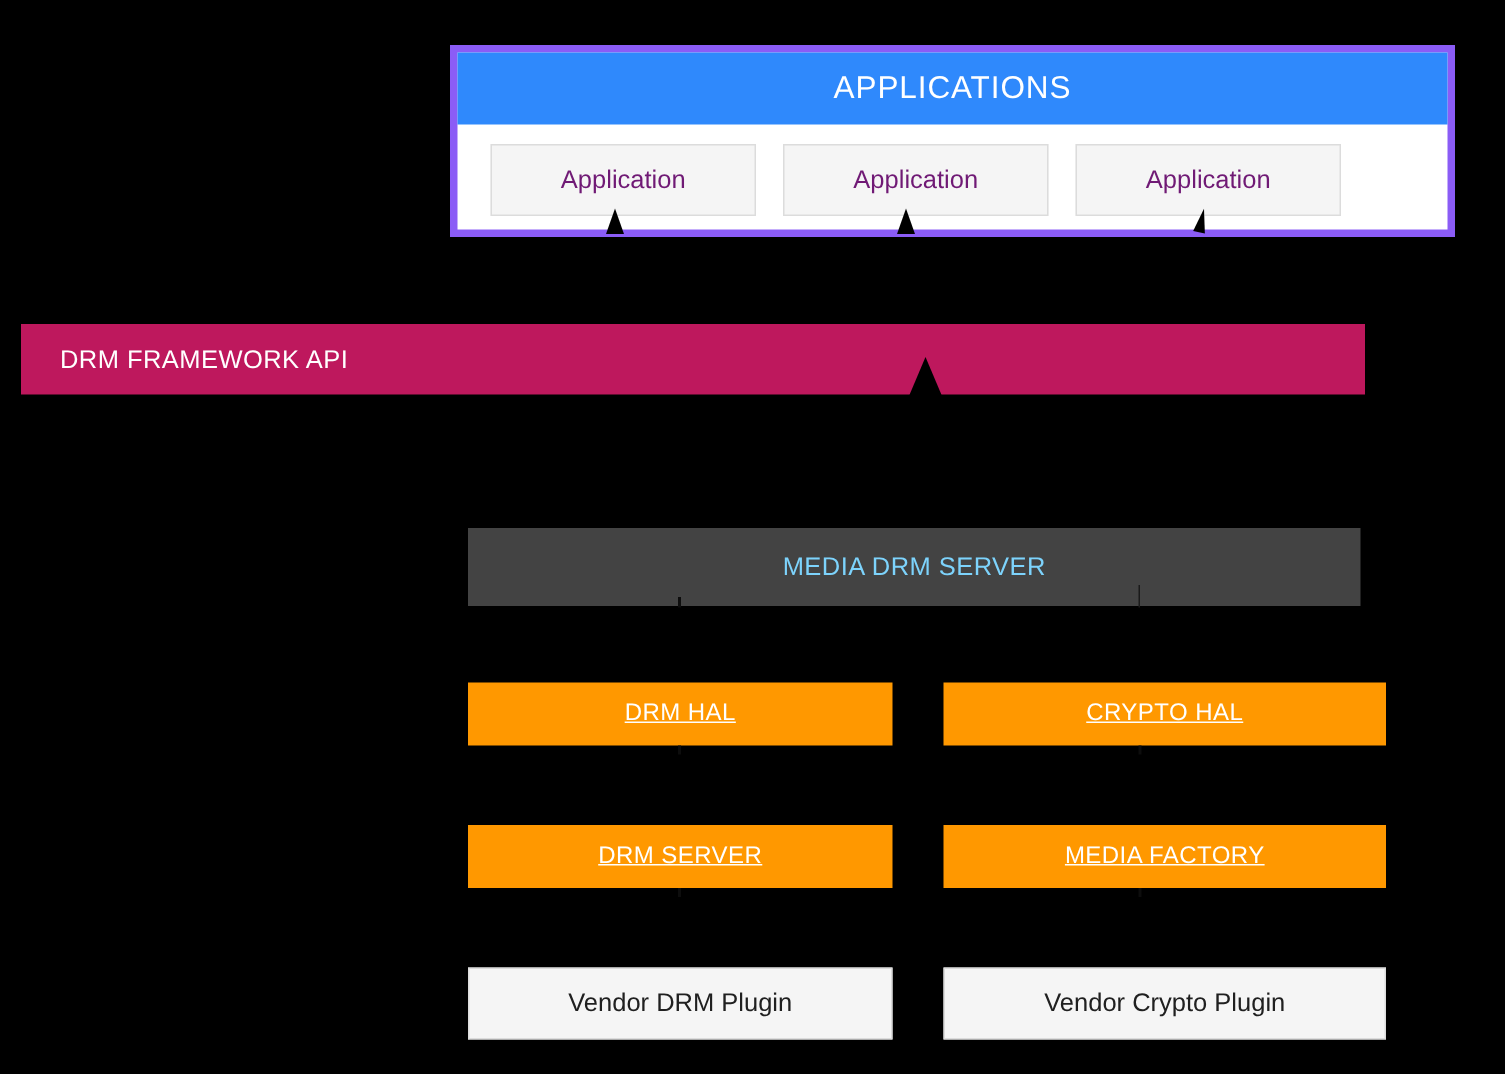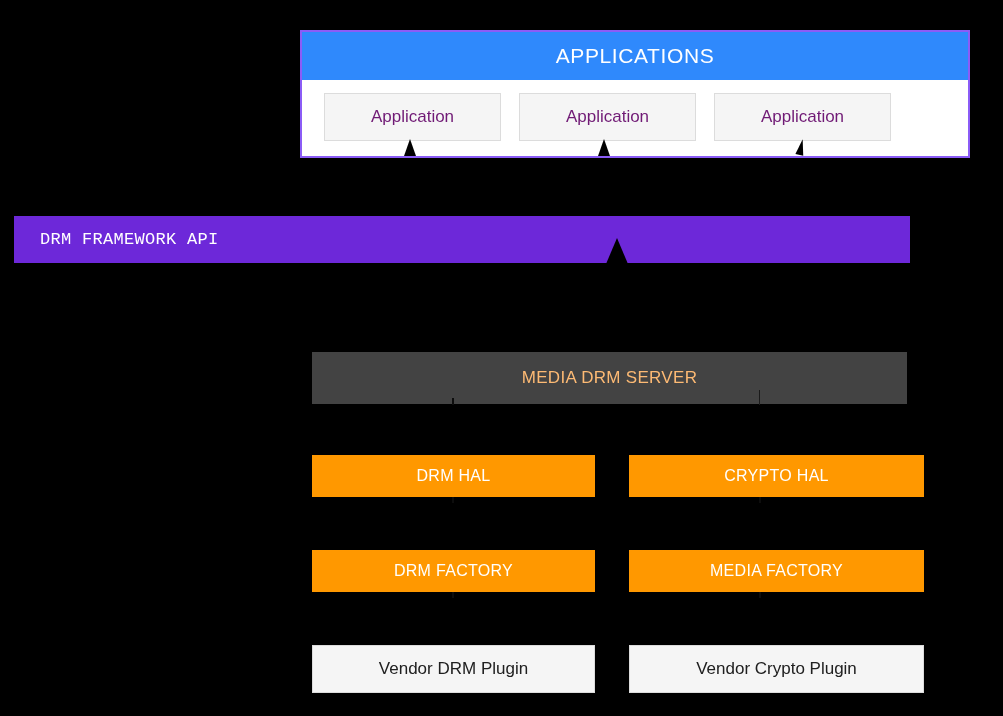--- a/index.html
+++ b/index.html
@@ -20,21 +20,21 @@
   }
 
   
   .apps-group {
     position: absolute;
     left: 300px;
     top: 30px;
     width: 670px;
     height: 128px;
     background: #ffffff;
-    border: 2px solid #8b5cf6;
+    border: 5px solid #8b5cf6;
     box-sizing: border-box;
   }
   .apps-header {
     position: absolute;
     left: 0;
     top: 0;
     width: 100%;
     height: 48px;
     background: #2f89fc;
     color: #ffffff;
@@ -62,23 +62,22 @@
   .app-box.a2 { left: 217px; width: 177px; }
   .app-box.a3 { left: 412px; width: 177px; }
 
   
   .framework-bar {
     position: absolute;
     left: 14px;
     top: 216px;
     width: 896px;
     height: 47px;
-    background: #6d28d9;
-    box-sizing: border-box;
-    font-family: Liberation Mono, monospace;
+    background: #be185d;
+    box-sizing: border-box;
   }
   .framework-label {
     position: absolute;
     left: 26px;
     top: 0;
     height: 47px;
     display: flex;
     align-items: center;
     color: #ffffff;
     font-size: 17px;
@@ -119,21 +118,21 @@
   }
 
   
   .drm-server {
     position: absolute;
     left: 312px;
     top: 352px;
     width: 595px;
     height: 52px;
     background: #434343;
-    color: #fdba74;
+    color: #7dd3fc;
     font-size: 17px;
     letter-spacing: 0.3px;
     display: flex;
     align-items: center;
     justify-content: center;
     box-sizing: border-box;
   }
 
   
   .lbox {
@@ -142,20 +141,21 @@
     display: flex;
     align-items: center;
     justify-content: center;
     box-sizing: border-box;
     font-size: 16px;
     letter-spacing: 0.3px;
   }
   .lbox.orange {
     background: #ff9800;
     color: #ffffff;
+    text-decoration: underline;
   }
   .lbox.plain {
     background: #f5f5f5;
     border: 1px solid #dcdcdc;
     color: #202020;
     font-size: 17px;
     letter-spacing: 0;
   }
   .col-left  { left: 312px; width: 283px; }
   .col-right { left: 629px; width: 295px; }
@@ -207,21 +207,21 @@
 
   <div class="connector-stub" style="left:452px; top:398px; height:7px;"></div>
   <div class="connector" style="left:759px; top:390px; height:15px;"></div>
 
   <div class="lbox orange col-left row-hal">DRM HAL</div>
   <div class="lbox orange col-right row-hal">CRYPTO HAL</div>
 
   <div class="connector-stub" style="left:452px; top:497px; height:6px;"></div>
   <div class="connector-stub" style="left:759px; top:497px; height:6px;"></div>
 
-  <div class="lbox orange col-left row-factory">DRM FACTORY</div>
+  <div class="lbox orange col-left row-factory">DRM SERVER</div>
   <div class="lbox orange col-right row-factory">MEDIA FACTORY</div>
 
   <div class="connector-stub" style="left:452px; top:592px; height:6px;"></div>
   <div class="connector-stub" style="left:759px; top:592px; height:6px;"></div>
 
   <div class="lbox plain col-left row-plugin">Vendor DRM Plugin</div>
   <div class="lbox plain col-right row-plugin">Vendor Crypto Plugin</div>
 
 </div>
 

